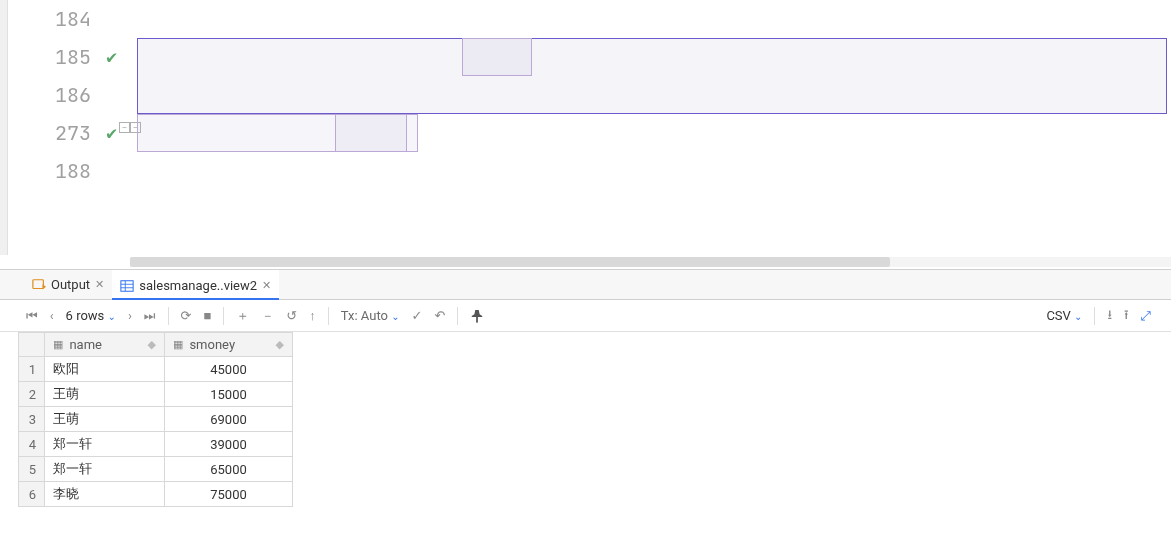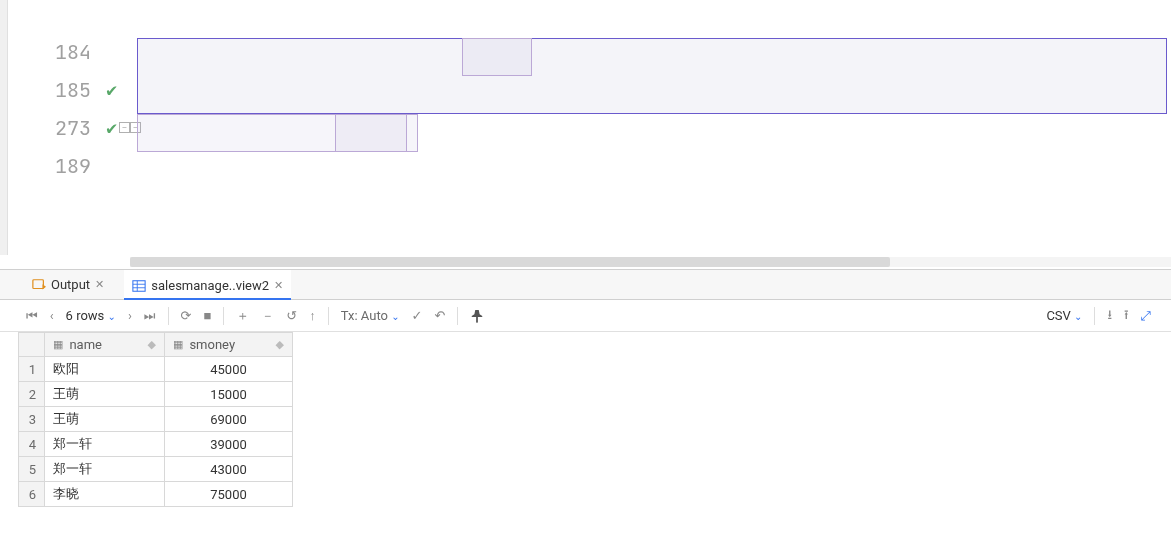--- a/index.html
+++ b/index.html
@@ -34,21 +34,20 @@
     width: 8px;
     background: #f0f0f0;
     border-right: 1px solid #e0e0e0;
   }
   .gutter {
     width: 115px;
     background: #fff;
     text-align: right;
     color: #a0a0a0;
     user-select: none;
-    margin-top: 33px;
   }
   .gutter-row {
     height: 38px;
     display: flex;
     align-items: center;
     justify-content: flex-end;
     padding-right: 6px;
     gap: 8px;
   }
   .ln { min-width: 40px; text-align: right; font-family: inherit; }
@@ -126,21 +125,21 @@
     display: flex;
     flex-direction: column;
     background: #fff;
   }
   .tabs {
     display: flex;
     align-items: center;
     height: 30px;
     border-bottom: 1px solid #d0d0d0;
     padding-left: 24px;
-    gap: 12px;
+    gap: 0;
     font-size: 13px;
     background: #f7f7f7;
   }
   .tab {
     display: flex;
     align-items: center;
     padding: 0 8px;
     height: 100%;
     gap: 5px;
     color: #333;
@@ -231,25 +230,29 @@
     <div class="gutter">
       <div class="gutter-row">
           <span class="ln">184</span>
           <span class="check"></span>
         </div>
       <div class="gutter-row">
           <span class="ln">185</span>
           <span class="check">✔</span>
         </div>
       <div class="gutter-row">
+          <span class="ln">186</span>
+          <span class="check"></span>
+        </div>
+      <div class="gutter-row">
           <span class="ln">273</span>
           <span class="check">✔</span>
         </div>
       <div class="gutter-row">
-          <span class="ln">189</span>
+          <span class="ln">188</span>
           <span class="check"></span>
         </div>
     </div>
     <div class="fold-col">
       <div style="height:38px;display:flex;align-items:center;">
           <div class="fold-box">–</div>
         </div>
       <div style="height:38px;display:flex;align-items:center;">
           <div class="fold-box">–</div>
         </div>
@@ -391,21 +394,21 @@
           <td class="col-smoney">69000</td>
         </tr>
         <tr>
           <td class="rownum">4</td>
           <td class="col-name">郑一轩</td>
           <td class="col-smoney">39000</td>
         </tr>
         <tr>
           <td class="rownum">5</td>
           <td class="col-name">郑一轩</td>
-          <td class="col-smoney">43000</td>
+          <td class="col-smoney">65000</td>
         </tr>
         <tr>
           <td class="rownum">6</td>
           <td class="col-name">李晓</td>
           <td class="col-smoney">75000</td>
         </tr>
       </tbody>
     </table>
   </div>
 </div>

